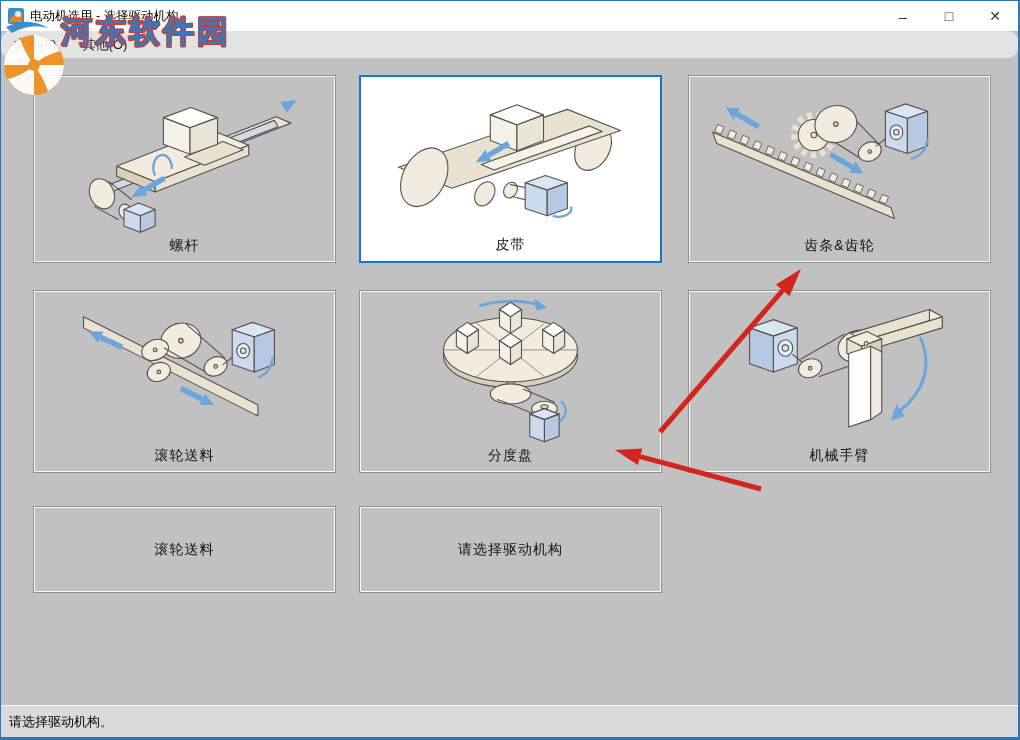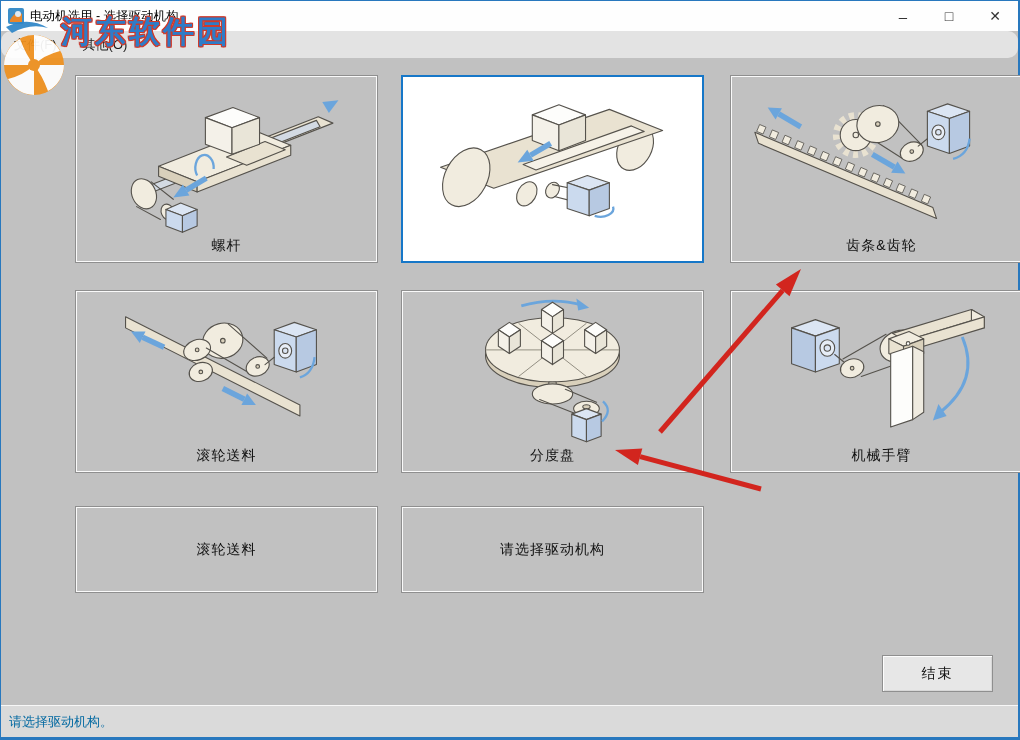--- a/index.html
+++ b/index.html
@@ -19,21 +19,21 @@
   .tb-controls{margin-left:auto;display:flex;height:100%;}
   .tb-btn{width:46px;height:100%;display:flex;align-items:center;justify-content:center;
           font-size:14px;color:#333;cursor:default;}
   .tb-btn.min{font-size:15px;}
   
   .menubar{position:absolute;left:0;top:30px;right:0;height:27px;background:#e3e3e3;
            display:flex;align-items:center;font-size:13px;color:#1a1a1a;border-radius:10px;}
   .menu-item{padding:4px 13px;}
   
   .tile{position:absolute;background:#c1c1c1;border:1px solid #8f8f8f;
-        box-shadow:inset 1px 1px 0 #fafafa, inset -1px -1px 0 #fafafa;margin-left:42px;}
+        box-shadow:inset 1px 1px 0 #fafafa, inset -1px -1px 0 #fafafa;}
   .tile .ill{position:absolute;left:2px;right:2px;top:2px;bottom:24px;
              display:flex;align-items:center;justify-content:center;overflow:hidden;}
   .tile .lbl{position:absolute;left:0;right:0;bottom:7px;text-align:center;
              font-size:14px;color:#111;letter-spacing:1px;}
   .tile.selected{background:#ffffff;border:2px solid var(--sel-border);box-shadow:none;}
   .tile.action .lbl{top:0;bottom:0;display:flex;align-items:center;justify-content:center;}
   #tile-0{left:32px;top:74px;width:303px;height:188px;}
   #tile-1{left:358px;top:74px;width:303px;height:188px;}
   #tile-2{left:687px;top:74px;width:303px;height:188px;}
   #tile-3{left:32px;top:289px;width:303px;height:183px;}
@@ -43,21 +43,21 @@
   #action-1{left:358px;top:505px;width:303px;height:87px;}
   .ill svg{width:295px;height:156px;}
   
   .end-btn{position:absolute;left:881px;top:654px;width:111px;height:37px;background:#e7e7e7;
            border:1px solid #8f8f8f;box-shadow:inset 1px 1px 0 #fdfdfd,inset -1px -1px 0 #d8d8d8;
            display:flex;align-items:center;justify-content:center;font-size:14px;color:#111;
            letter-spacing:2px;cursor:default;}
   
   .statusbar{position:absolute;left:0;right:0;bottom:0;height:32px;background:#dadada;
              border-top:1px solid #f7f7f7;display:flex;align-items:center;
-             font-size:13px;color:#0369a1;padding-left:8px;}
+             font-size:13px;color:#000000;padding-left:8px;}
   
   .watermark{position:absolute;left:0;top:14px;z-index:60;pointer-events:none;}
   .wm-logo{position:absolute;left:1px;top:4px;width:64px;height:80px;opacity:.93;}
   .wm-text{position:absolute;left:60px;top:0;white-space:nowrap;font-weight:bold;
            color:var(--wm-blue);
            text-shadow:1px 0 var(--wm-red),-1px 0 var(--wm-red),0 1px var(--wm-red),
                        0 -1px var(--wm-red),1px 1px var(--wm-red),-1px -1px var(--wm-red),
                        1px -1px var(--wm-red),-1px 1px var(--wm-red);}
   .wm-line1{font-size:31px;letter-spacing:3px;line-height:34px;text-align:center;}
   .wm-line2{font-size:23px;letter-spacing:1px;line-height:24px;}
@@ -139,20 +139,21 @@
         <ellipse class="s f2" cx="122" cy="124" rx="14" ry="10" transform="rotate(-60 122 124)"></ellipse>
         <ellipse class="s f2" cx="150" cy="120" rx="9" ry="7" transform="rotate(-60 150 120)"></ellipse>
         <line class="s" x1="150" y1="114" x2="170" y2="118"></line>
         <line class="s" x1="152" y1="127" x2="172" y2="132"></line>
         <polygon class="s m1" points="166,112 188,104 212,112 190,120"></polygon>
         <polygon class="s m2" points="166,112 190,120 190,148 166,140"></polygon>
         <polygon class="s m3" points="190,120 212,112 212,140 190,148"></polygon>
         <path class="bl" stroke-width="2.5" d="M196,148 A14,9 0 0 0 216,138"></path>
       </svg>
     </div>
+    <div class="lbl">皮带</div>
   </div>
 
   <div class="tile" id="tile-2">
     <div class="ill">
       <svg viewBox="0 0 300 170">
         <polygon class="s f1" points="12,57 206,139 210,151 16,69"></polygon>
         <path class="f2" stroke="#55524c" stroke-width="0.9" d="M14,56 l6.9,2.9 l3.2,-7.5 l-6.9,-2.9 z M27.8,61.9 l6.9,2.9 l3.2,-7.5 l-6.9,-2.9 z M41.6,67.7 l6.9,2.9 l3.2,-7.5 l-6.9,-2.9 z M55.4,73.6 l6.9,2.9 l3.2,-7.5 l-6.9,-2.9 z M69.2,79.4 l6.9,2.9 l3.2,-7.5 l-6.9,-2.9 z M83,85.3 l6.9,2.9 l3.2,-7.5 l-6.9,-2.9 z M96.8,91.1 l6.9,2.9 l3.2,-7.5 l-6.9,-2.9 z M110.6,97 l6.9,2.9 l3.2,-7.5 l-6.9,-2.9 z M124.4,102.8 l6.9,2.9 l3.2,-7.5 l-6.9,-2.9 z M138.2,108.7 l6.9,2.9 l3.2,-7.5 l-6.9,-2.9 z M152,114.5 l6.9,2.9 l3.2,-7.5 l-6.9,-2.9 z M165.8,120.4 l6.9,2.9 l3.2,-7.5 l-6.9,-2.9 z M179.6,126.2 l6.9,2.9 l3.2,-7.5 l-6.9,-2.9 z M193.4,132.1 l6.9,2.9 l3.2,-7.5 l-6.9,-2.9 z"></path>
         <circle cx="122" cy="60" r="21" fill="none" stroke="#e9e2d1" stroke-width="8" stroke-dasharray="5.5 4.6"></circle>
         <circle class="s f2" cx="122" cy="60" r="17"></circle>
         <circle class="s f2" cx="122" cy="60" r="3"></circle>
@@ -277,21 +278,20 @@
     <div class="lbl">机械手臂</div>
   </div>
 
   <div class="tile action" id="action-0">
     <div class="lbl">滚轮送料</div>
   </div>
   <div class="tile action" id="action-1">
     <div class="lbl">请选择驱动机构</div>
   </div>
 
-  <div class="end-btn">结束</div>
 
   <div class="statusbar">
     <span>请选择驱动机构。</span>
   </div>
 
   <svg class="anno" viewBox="0 0 1020 740">
     <g>
       <line x1="659" y1="431" x2="781.7" y2="289.3" stroke="var(--arrow-red)" stroke-width="5"></line>
       <polygon points="800,268 788.5,295.2 774.9,283.4" fill="var(--arrow-red)"></polygon>
     </g>

